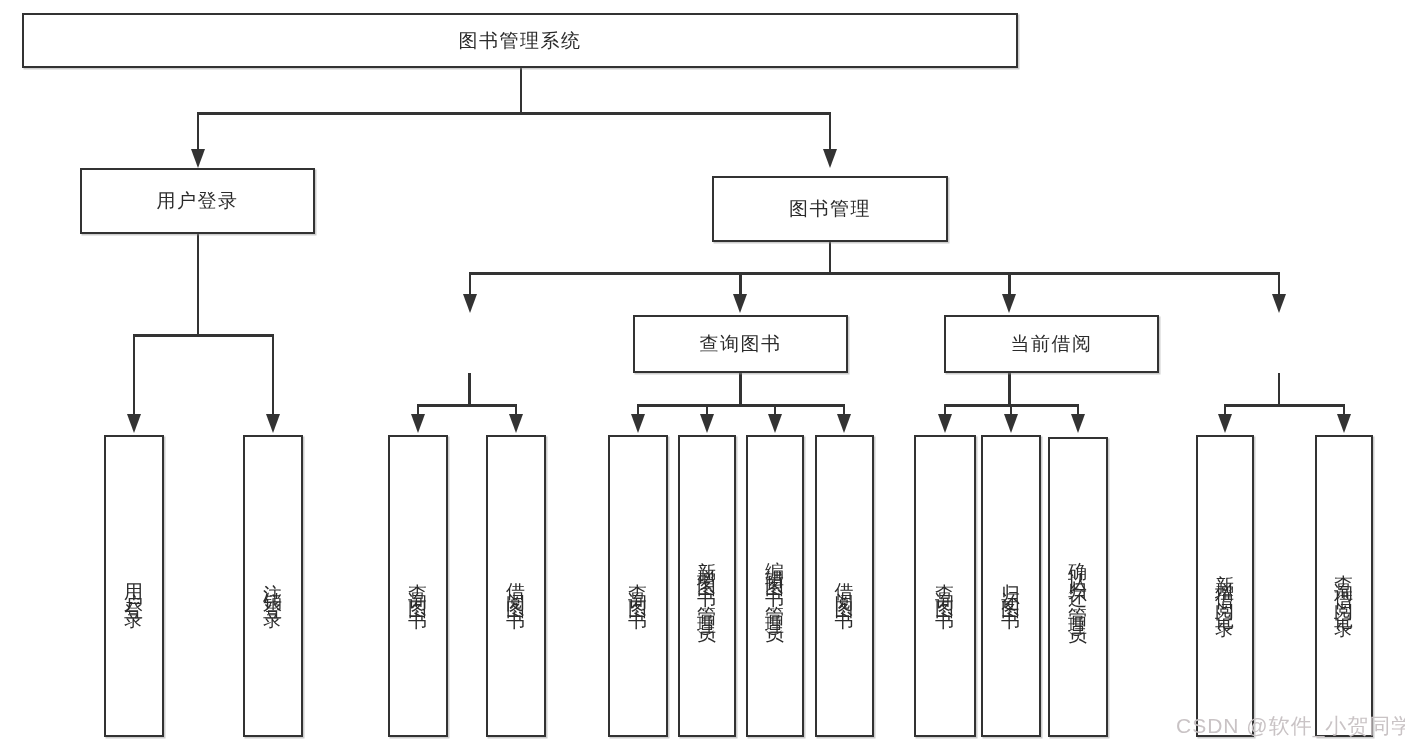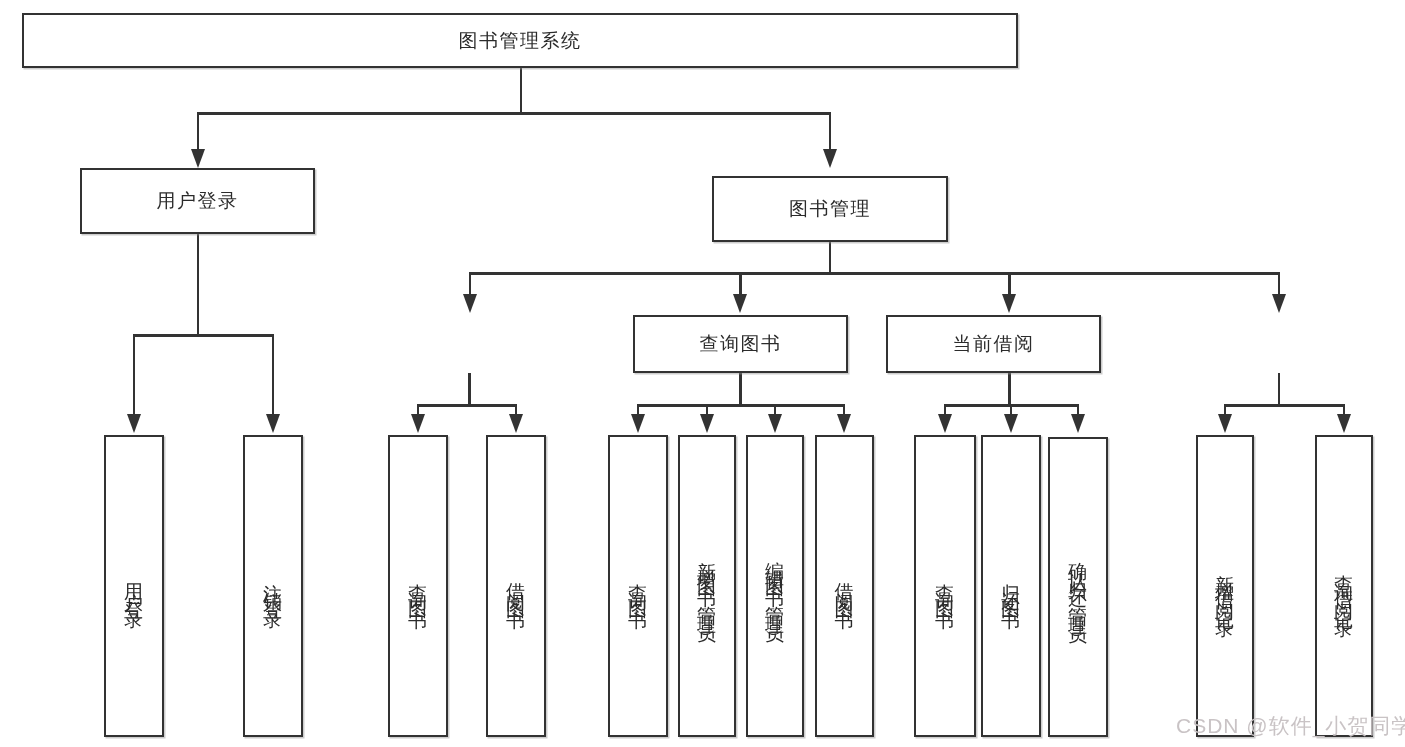--- a/index.html
+++ b/index.html
@@ -111,21 +111,21 @@
 
   <div class="node h" style="left:22px;top:13px;width:996px;height:55px">图书管理系统</div>
 
   <div class="node h" style="left:80px;top:168px;width:235px;height:66px">用户登录</div>
 
   <div class="node h" style="left:712px;top:176px;width:236px;height:66px">图书管理</div>
 
 
   <div class="node h" style="left:633px;top:315px;width:215px;height:58px">查询图书</div>
 
-  <div class="node h" style="left:886px;top:315px;width:215px;height:58px">当前借阅</div>
+  <div class="node h" style="left:944px;top:315px;width:215px;height:58px">当前借阅</div>
 
 
   <div class="node v" style="left:104px;top:435px;width:60px;height:302px">用户登录</div>
   <div class="node v" style="left:243px;top:435px;width:60px;height:302px">注销登录</div>
 
   <div class="node v" style="left:388px;top:435px;width:60px;height:302px">查询图书</div>
   <div class="node v" style="left:486px;top:435px;width:60px;height:302px">借阅图书</div>
 
   <div class="node v" style="left:608px;top:435px;width:60px;height:302px">查询图书</div>
   <div class="node v" style="left:678px;top:435px;width:58px;height:302px">新增图书（管理员）</div>

